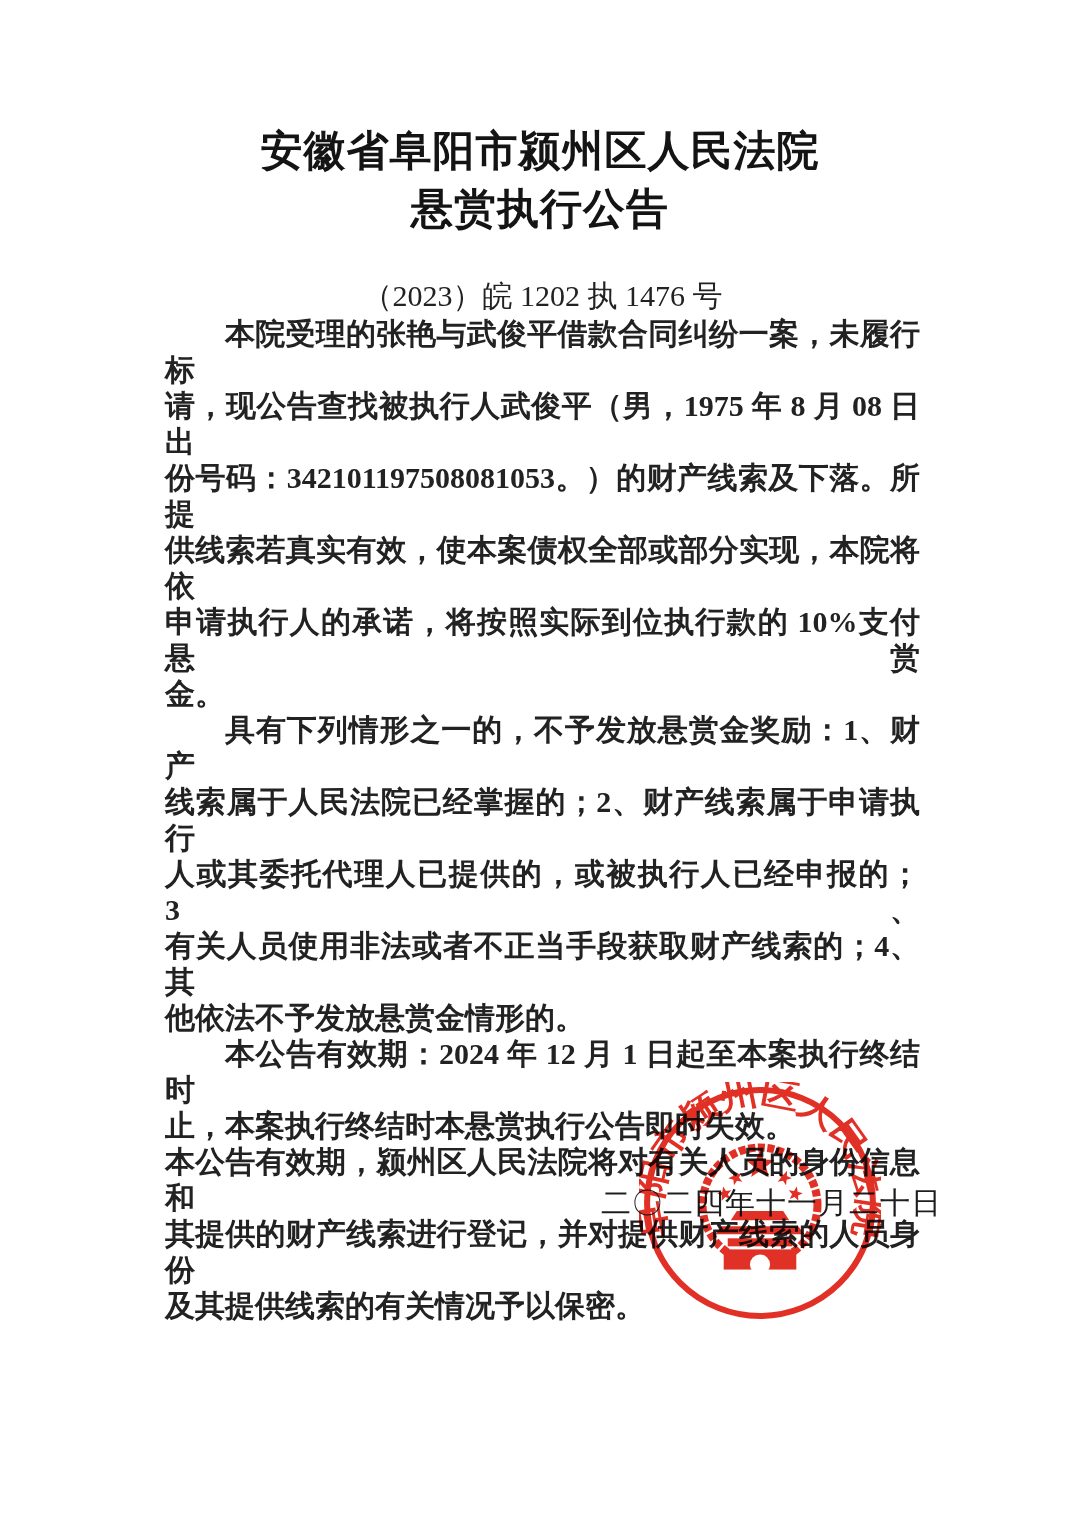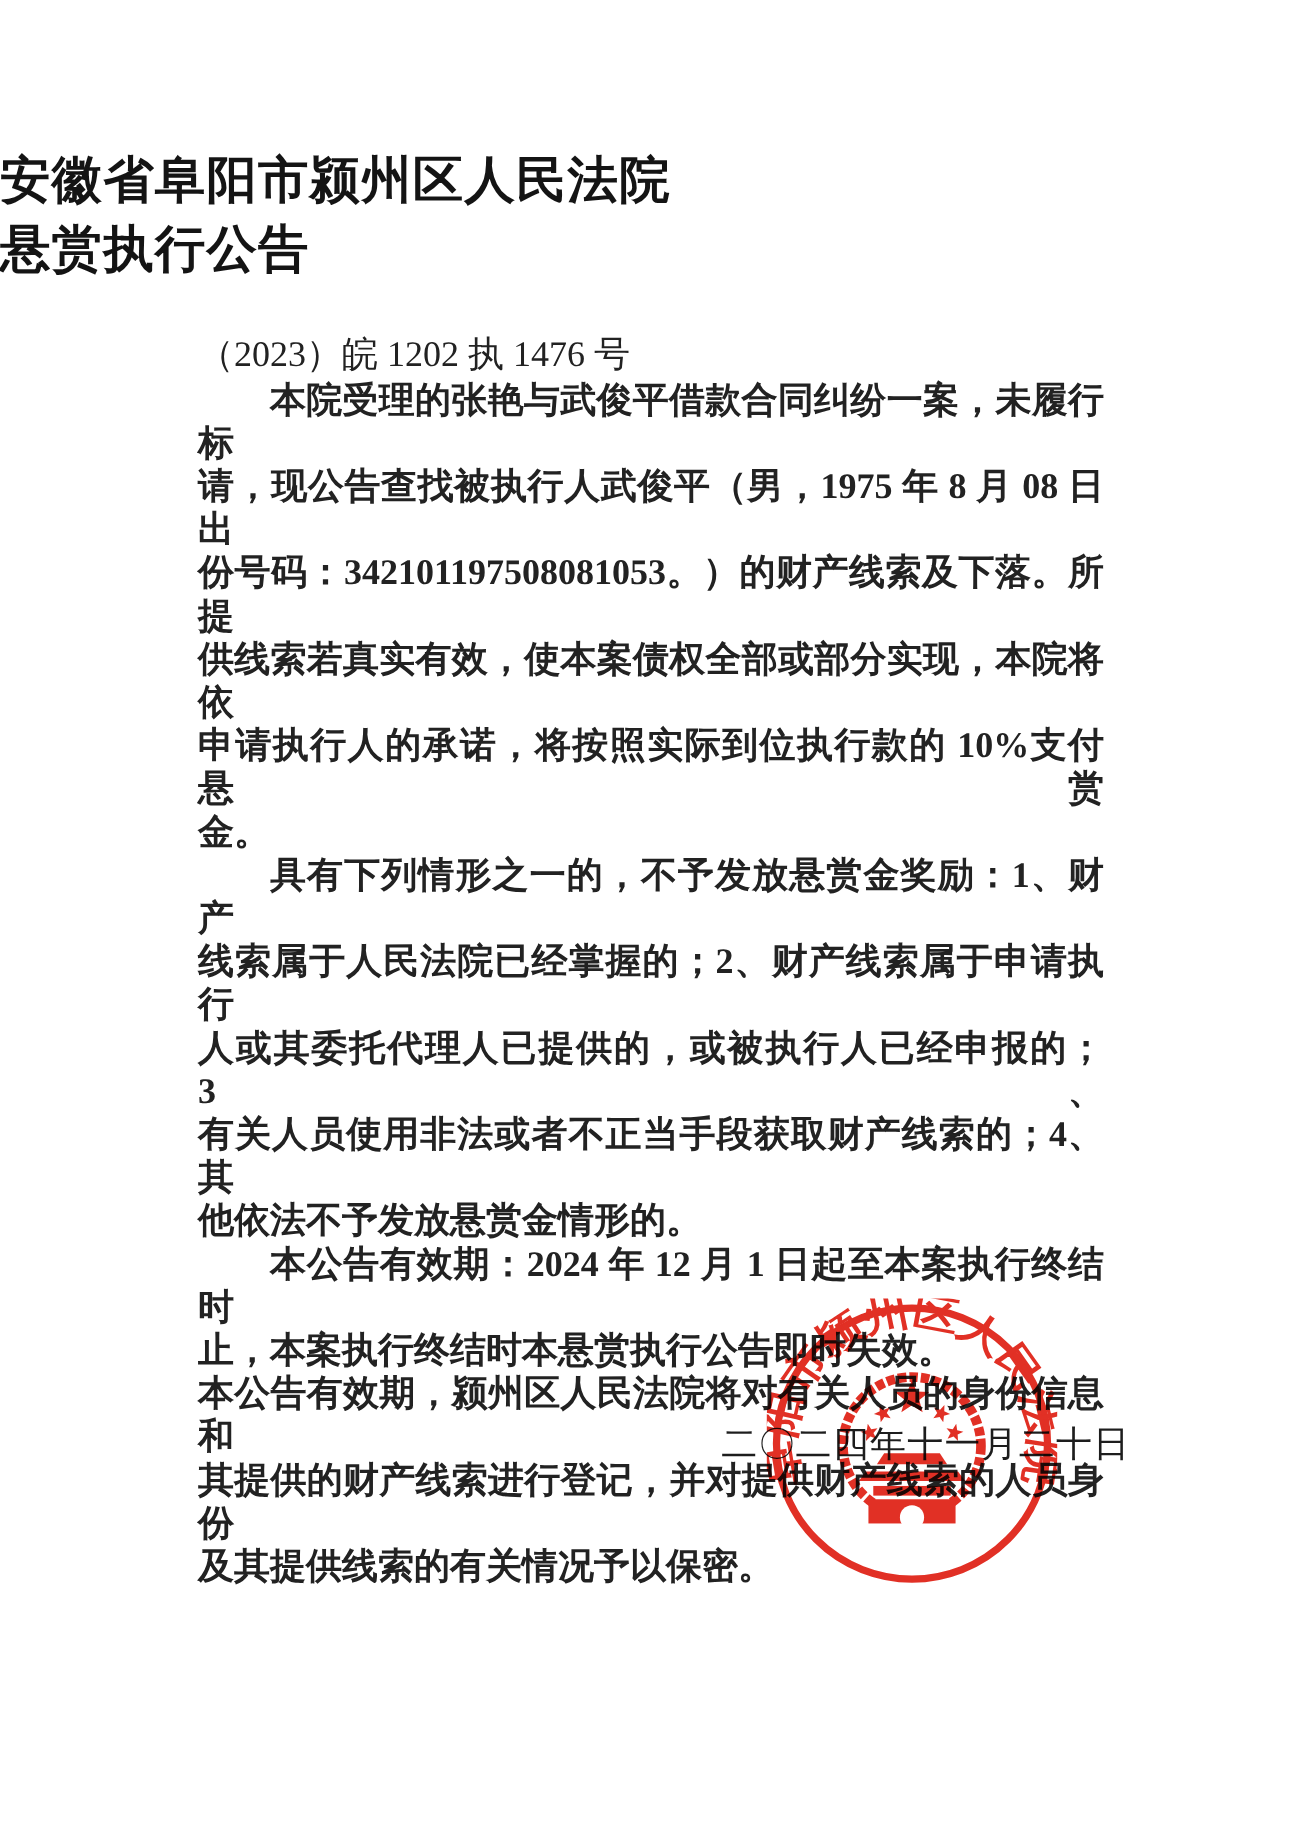--- a/index.html
+++ b/index.html
@@ -6,32 +6,32 @@
   .page{
     position:relative;
     width:1080px;height:1528px;
     background:#ffffff;
     overflow:hidden;
     font-family:"Liberation Serif","DejaVu Serif",serif;
     color:#1f1f1f;
   }
   .titles{
     padding-top:122px;
-    text-align:left;
+    text-align:center;
     font-weight:bold;
     color:#141414;
   }
   .title-line{
     font-size:42px;
     line-height:58px;
     letter-spacing:1px;
   }
   .case-number{
     margin:40px 160px 0 165px;
-    text-align:left;
+    text-align:center;
     font-size:30px;
     line-height:36px;
     color:#222;
   }
   .body-text{
     margin:2px 160px 0 165px;
   }
   .line{
     font-size:30px;
     line-height:36px;

